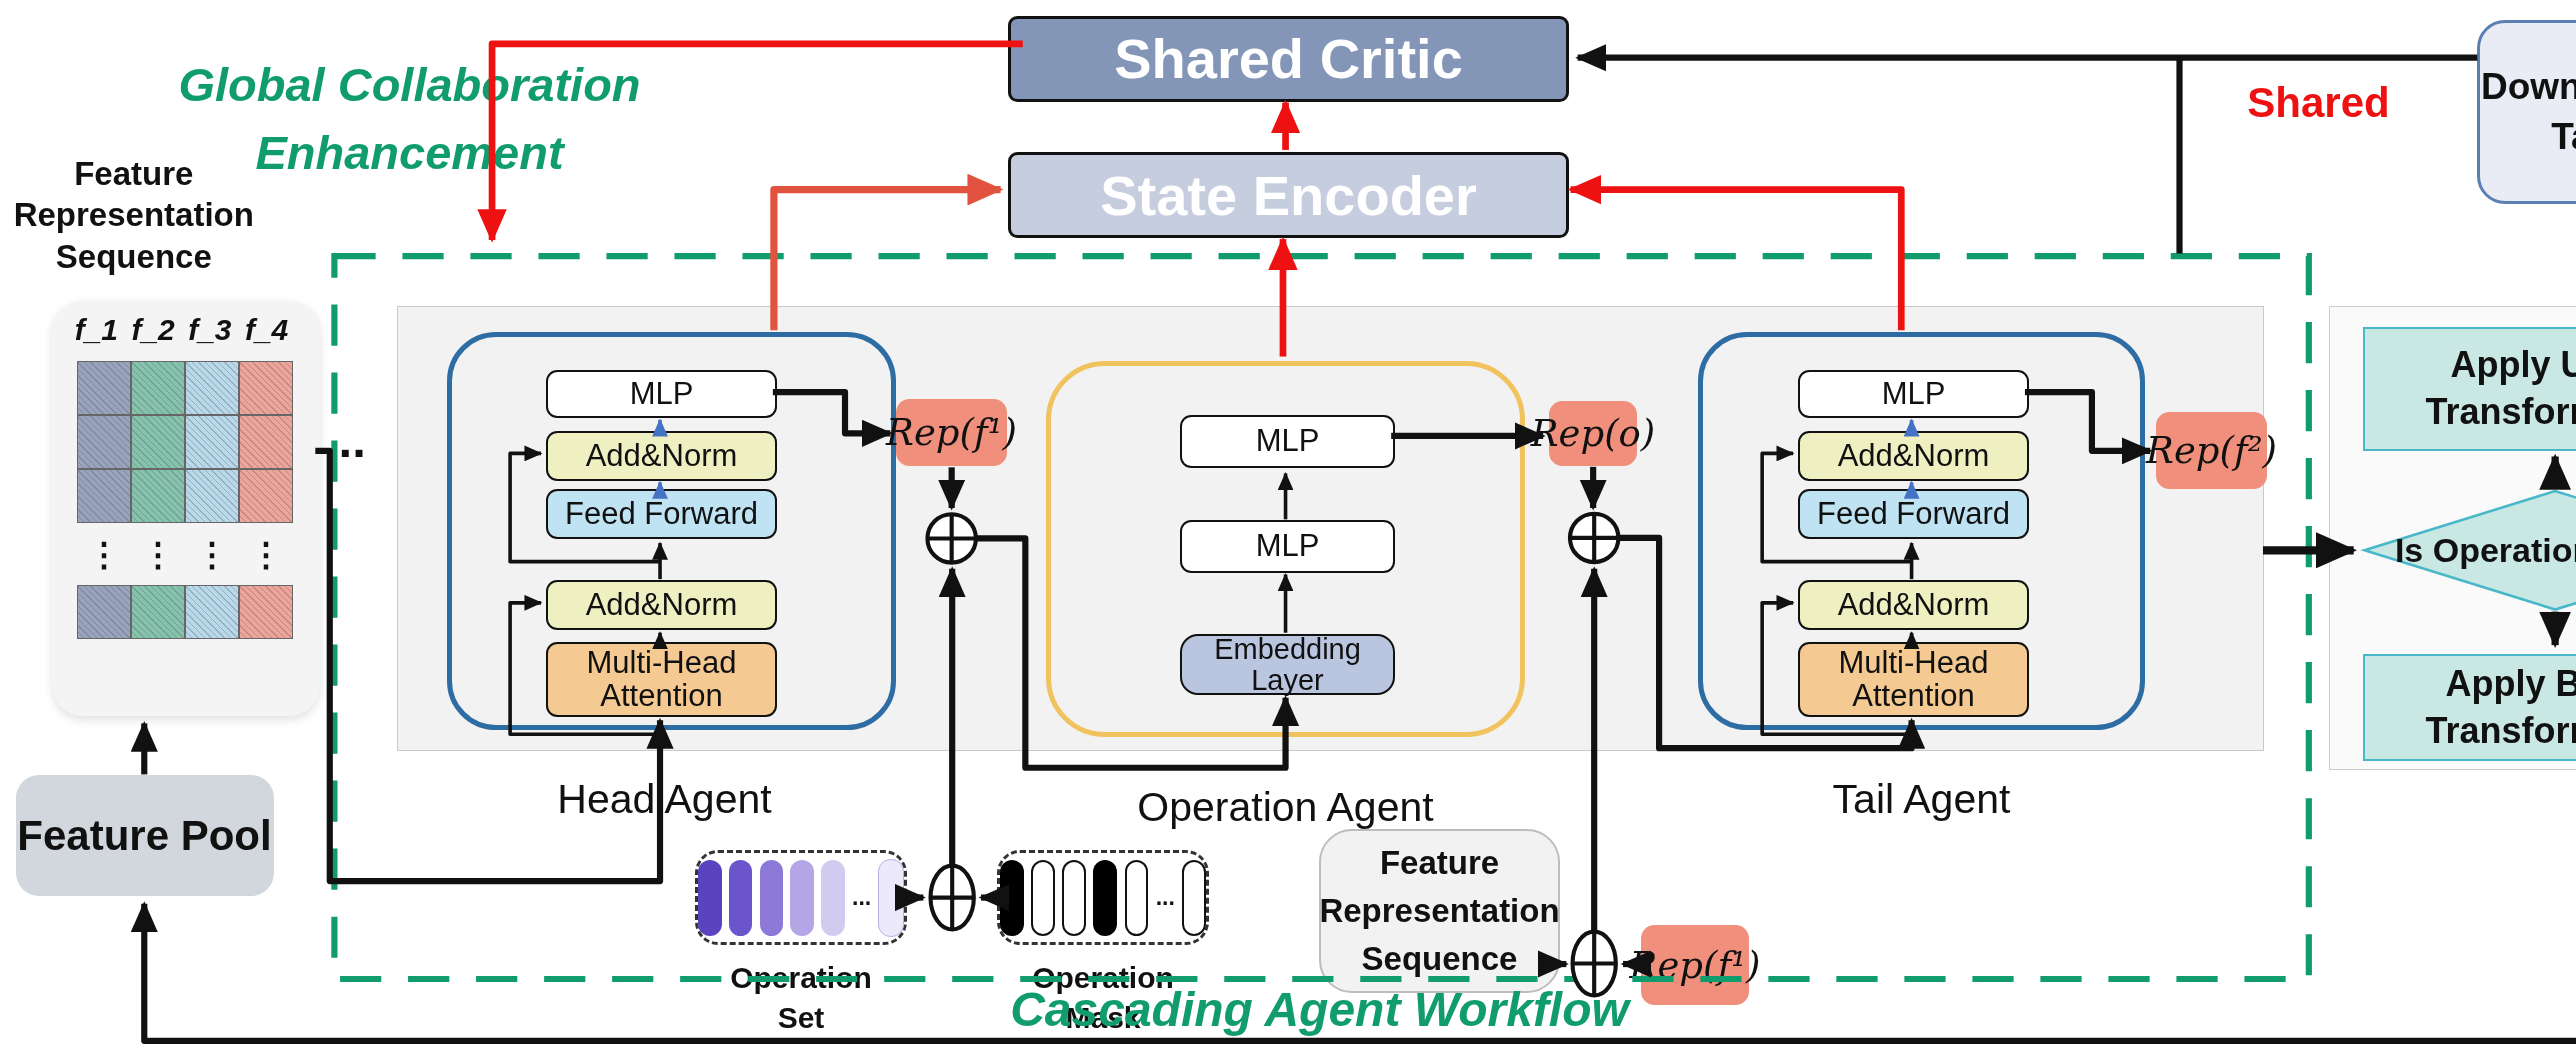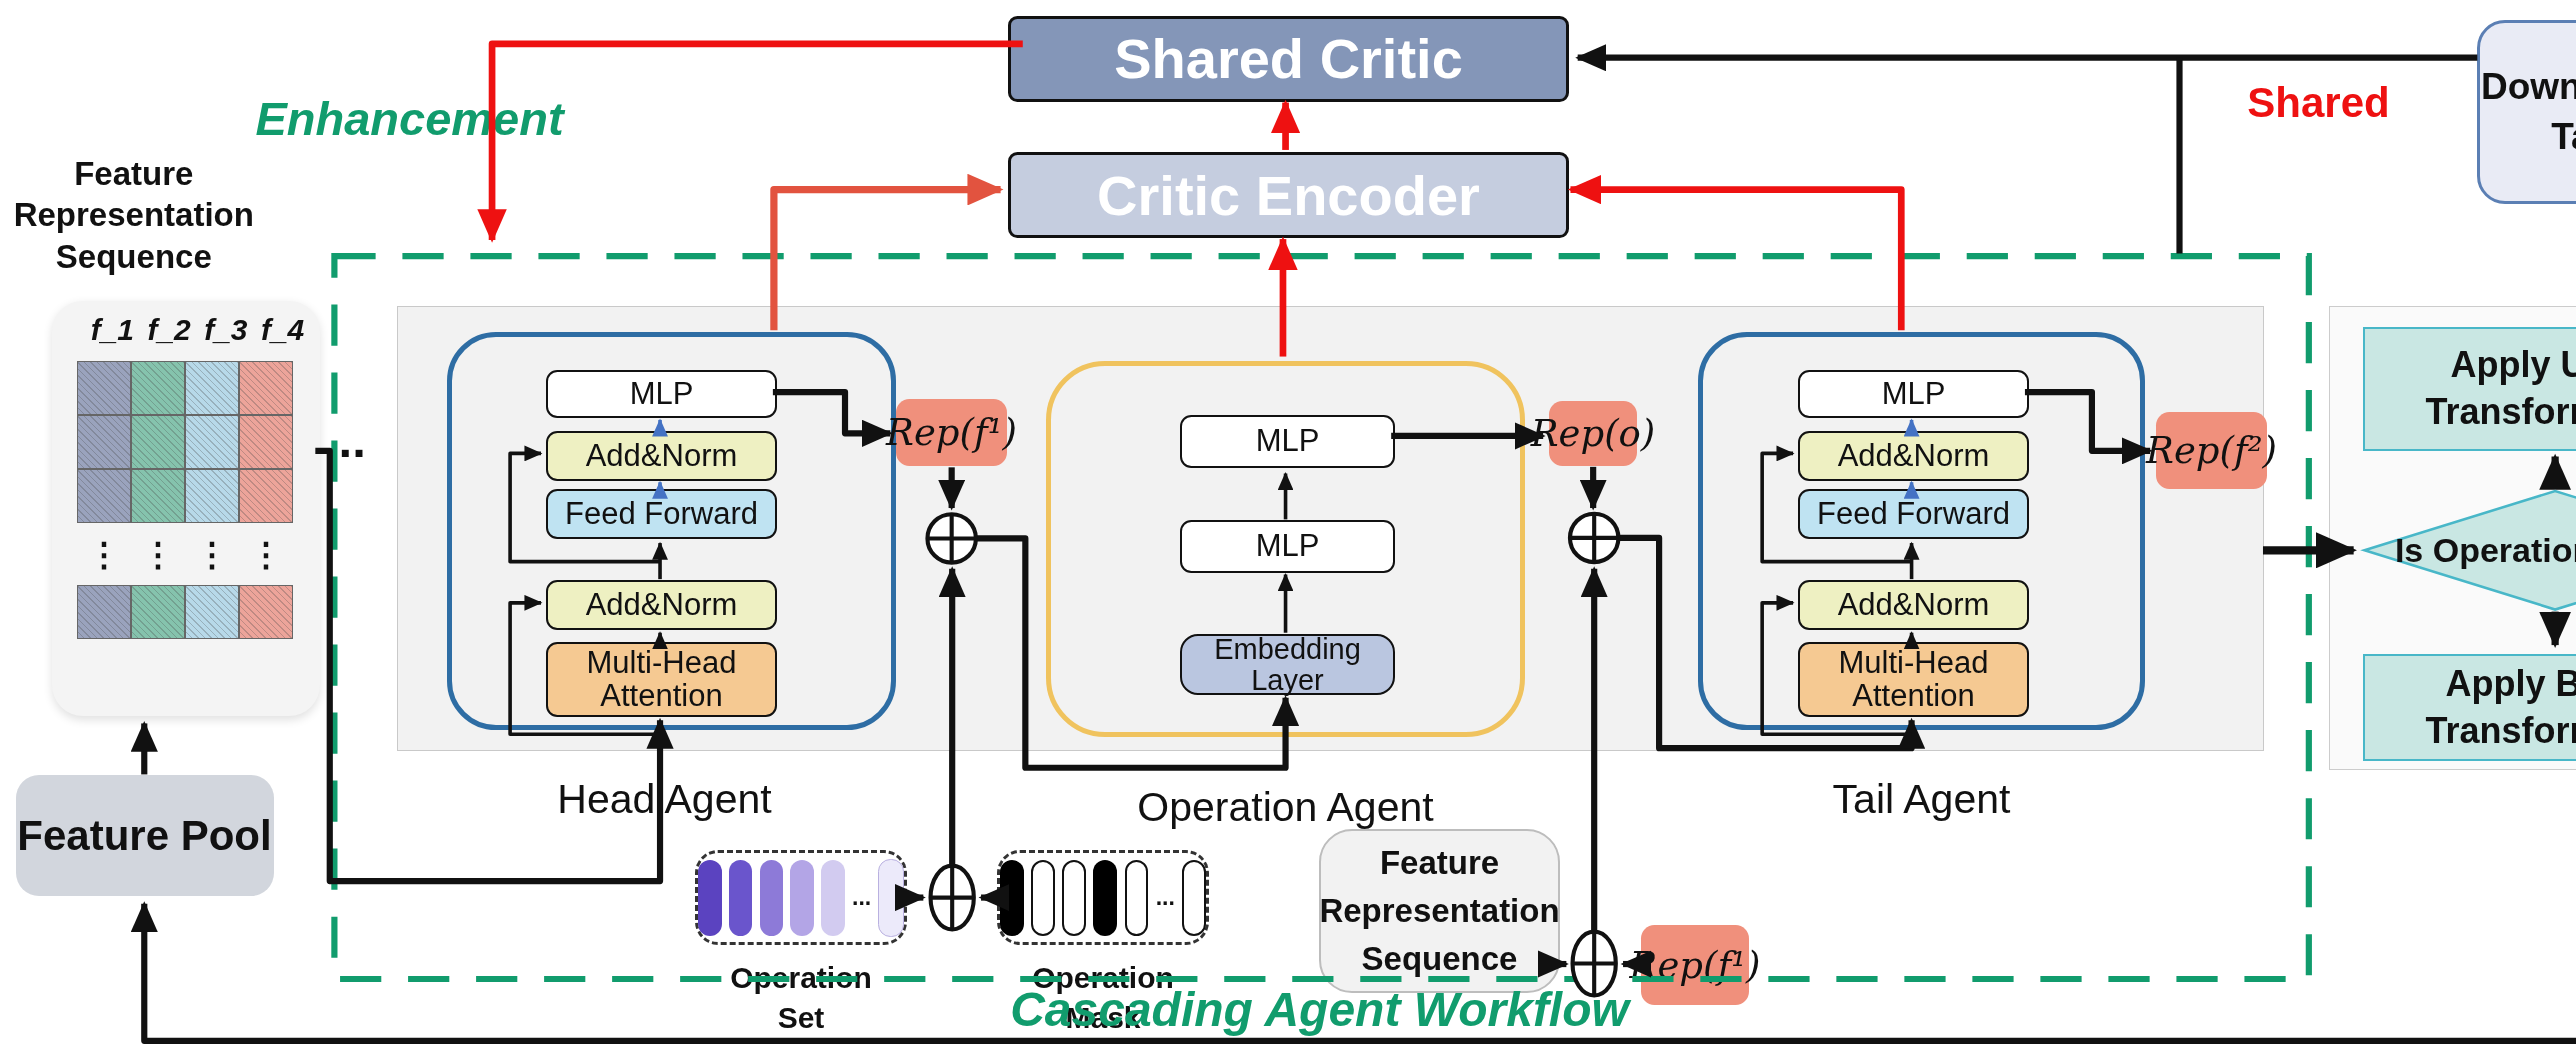--- a/index.html
+++ b/index.html
@@ -68,49 +68,50 @@
 </style>
 </head>
 <body>
 
 <div id="stage">
 
   <div class="abs panel" style="left:397px;top:306px;width:1865px;height:443px;"></div>
   <div class="abs dpanel" style="left:2329px;top:306px;width:479px;height:462px;"></div>
 
   <div class="abs greenlbl ctr" style="left:170px;top:52px;width:479px;height:134px;font-size:47px;line-height:1.45;flex-direction:column;">
+    <span>Global Collaboration</span>
     <span>Enhancement</span>
   </div>
 
 
   <div class="abs critic ctr" style="left:1008px;top:15.5px;width:555px;height:80px;">
     <span>Shared Critic</span>
   </div>
 
   <div class="abs encoder ctr" style="left:1008px;top:152px;width:555px;height:80px;">
-    <span>Critic Encoder</span>
+    <span>State Encoder</span>
   </div>
 
   <div class="abs ctr" style="left:2205px;top:77px;width:227px;height:52px;color:var(--red);font-size:42px;font-weight:bold;">
     <span>Shared</span>
   </div>
 
   <div class="abs downstream ctr col" style="left:2477px;top:19.6px;width:224px;height:178px;">
     <span>Downstream</span>
     <span>Task</span>
   </div>
 
   <div class="abs ctr col" style="left:10.3px;top:152px;width:247px;height:126px;font-size:33px;font-weight:bold;color:#111;line-height:1.25;">
     <span>Feature</span>
     <span>Representation</span>
     <span>Sequence</span>
   </div>
 
   <div class="abs matrix" style="left:52px;top:301px;width:268px;height:415px;"></div>
-  <div class="abs mhead" style="left:84px;top:313px;width:227px;text-align:center;">
+  <div class="abs mhead" style="left:68px;top:313px;width:227px;text-align:center;">
     <span>f_1</span>
     <span>f_2</span>
     <span>f_3</span>
     <span>f_4</span>
   </div>
   <div class="abs" style="left:77px;top:361px;">
     <div class="mrow">
       <div class="cell hatch c1"></div>
         <div class="cell hatch c2"></div>
         <div class="cell hatch c3"></div>

